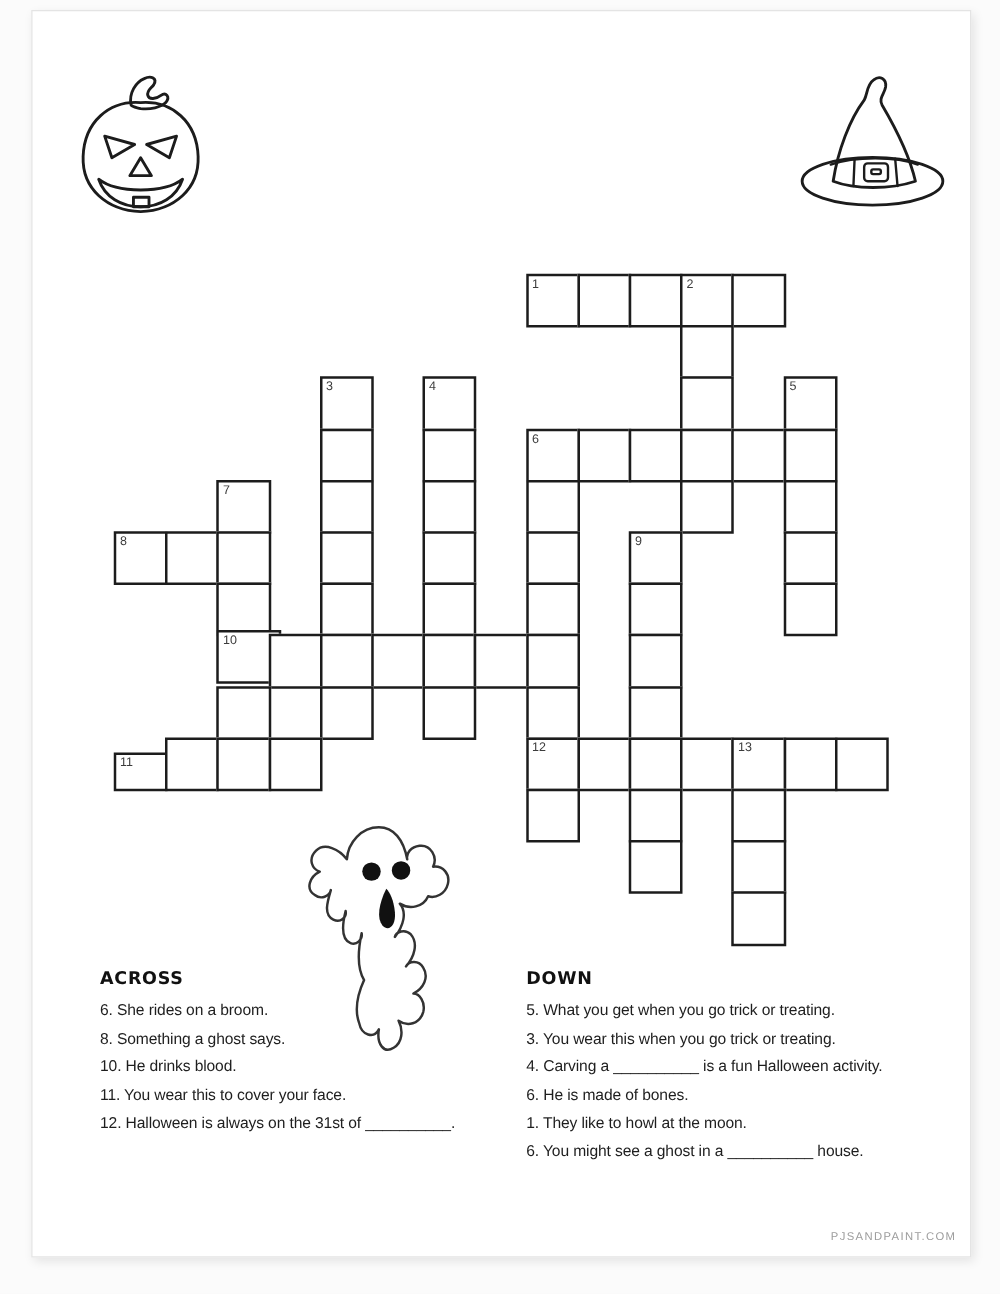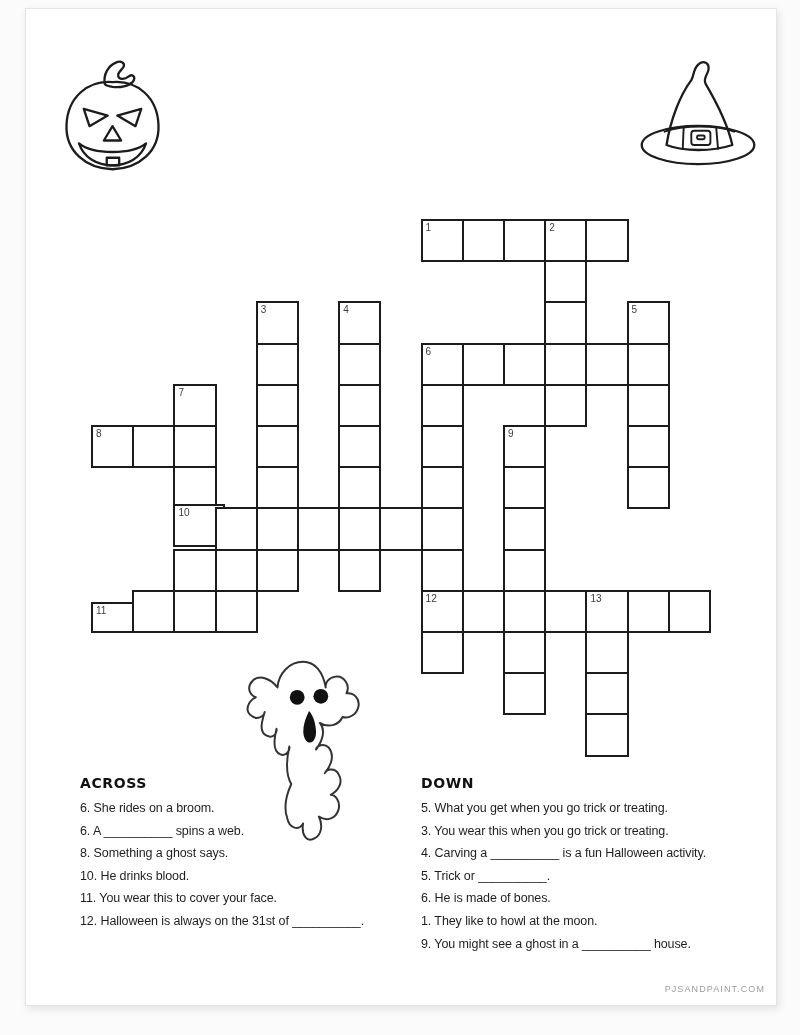--- a/index.html
+++ b/index.html
@@ -170,32 +170,30 @@
   <svg id="ghost" class="icon" viewBox="0 0 170 205">
     <path class="gh" d="M78,12 C64,12 53,24 52,38 C46,30 34,24 27,31 C20,38 24,46 30,48 C22,52 18,62 26,67 C31,71 38,68 39,63 C36,73 33,83 41,87 C47,90 52,85 51,80 C48,92 47,103 55,106 C60,108 65,103 64,98 C61,112 60,126 66,136 C61,147 58,160 62,171 C64,181 74,184 78,176 C76,188 82,196 90,191 C97,187 98,177 94,169 C101,174 111,172 114,162 C116,154 111,147 106,147 C114,143 119,134 114,126 C110,119 102,121 100,125 C107,117 110,106 104,99 C99,94 92,97 91,101 C98,92 101,81 95,74 C103,79 114,77 118,68 C124,70 132,66 134,58 C136,50 130,43 122,44 C126,36 120,26 111,27 C104,28 100,33 101,38 C98,22 90,12 78,12 Z"></path>
     <circle cx="72" cy="48" r="7.5" fill="#111"></circle>
     <circle cx="96" cy="47" r="7.5" fill="#111"></circle>
     <path d="M84,62 C78,74 76,86 81,92 C86,97 92,92 91,81 C90,71 87,65 84,62 Z" fill="#111"></path>
   </svg>
 
   <div id="across-head" class="clue-head">ACROSS</div>
   <div id="across-list" class="clue-list">
       <div class="clue">6. She rides on a broom.</div>
-      <div class="clue">6. A __________ spins a web.</div>
       <div class="clue">8. Something a ghost says.</div>
       <div class="clue">10. He drinks blood.</div>
       <div class="clue">11. You wear this to cover your face.</div>
       <div class="clue">12. Halloween is always on the 31st of __________.</div>
     </div>
 
   <div id="down-head" class="clue-head">DOWN</div>
   <div id="down-list" class="clue-list">
       <div class="clue">5. What you get when you go trick or treating.</div>
       <div class="clue">3. You wear this when you go trick or treating.</div>
       <div class="clue">4. Carving a __________ is a fun Halloween activity.</div>
-      <div class="clue">5. Trick or __________.</div>
       <div class="clue">6. He is made of bones.</div>
       <div class="clue">1. They like to howl at the moon.</div>
-      <div class="clue">9. You might see a ghost in a __________ house.</div>
+      <div class="clue">6. You might see a ghost in a __________ house.</div>
     </div>
 
   <div id="footer">PJSANDPAINT.COM</div>
 </div>
 
 </body></html>

